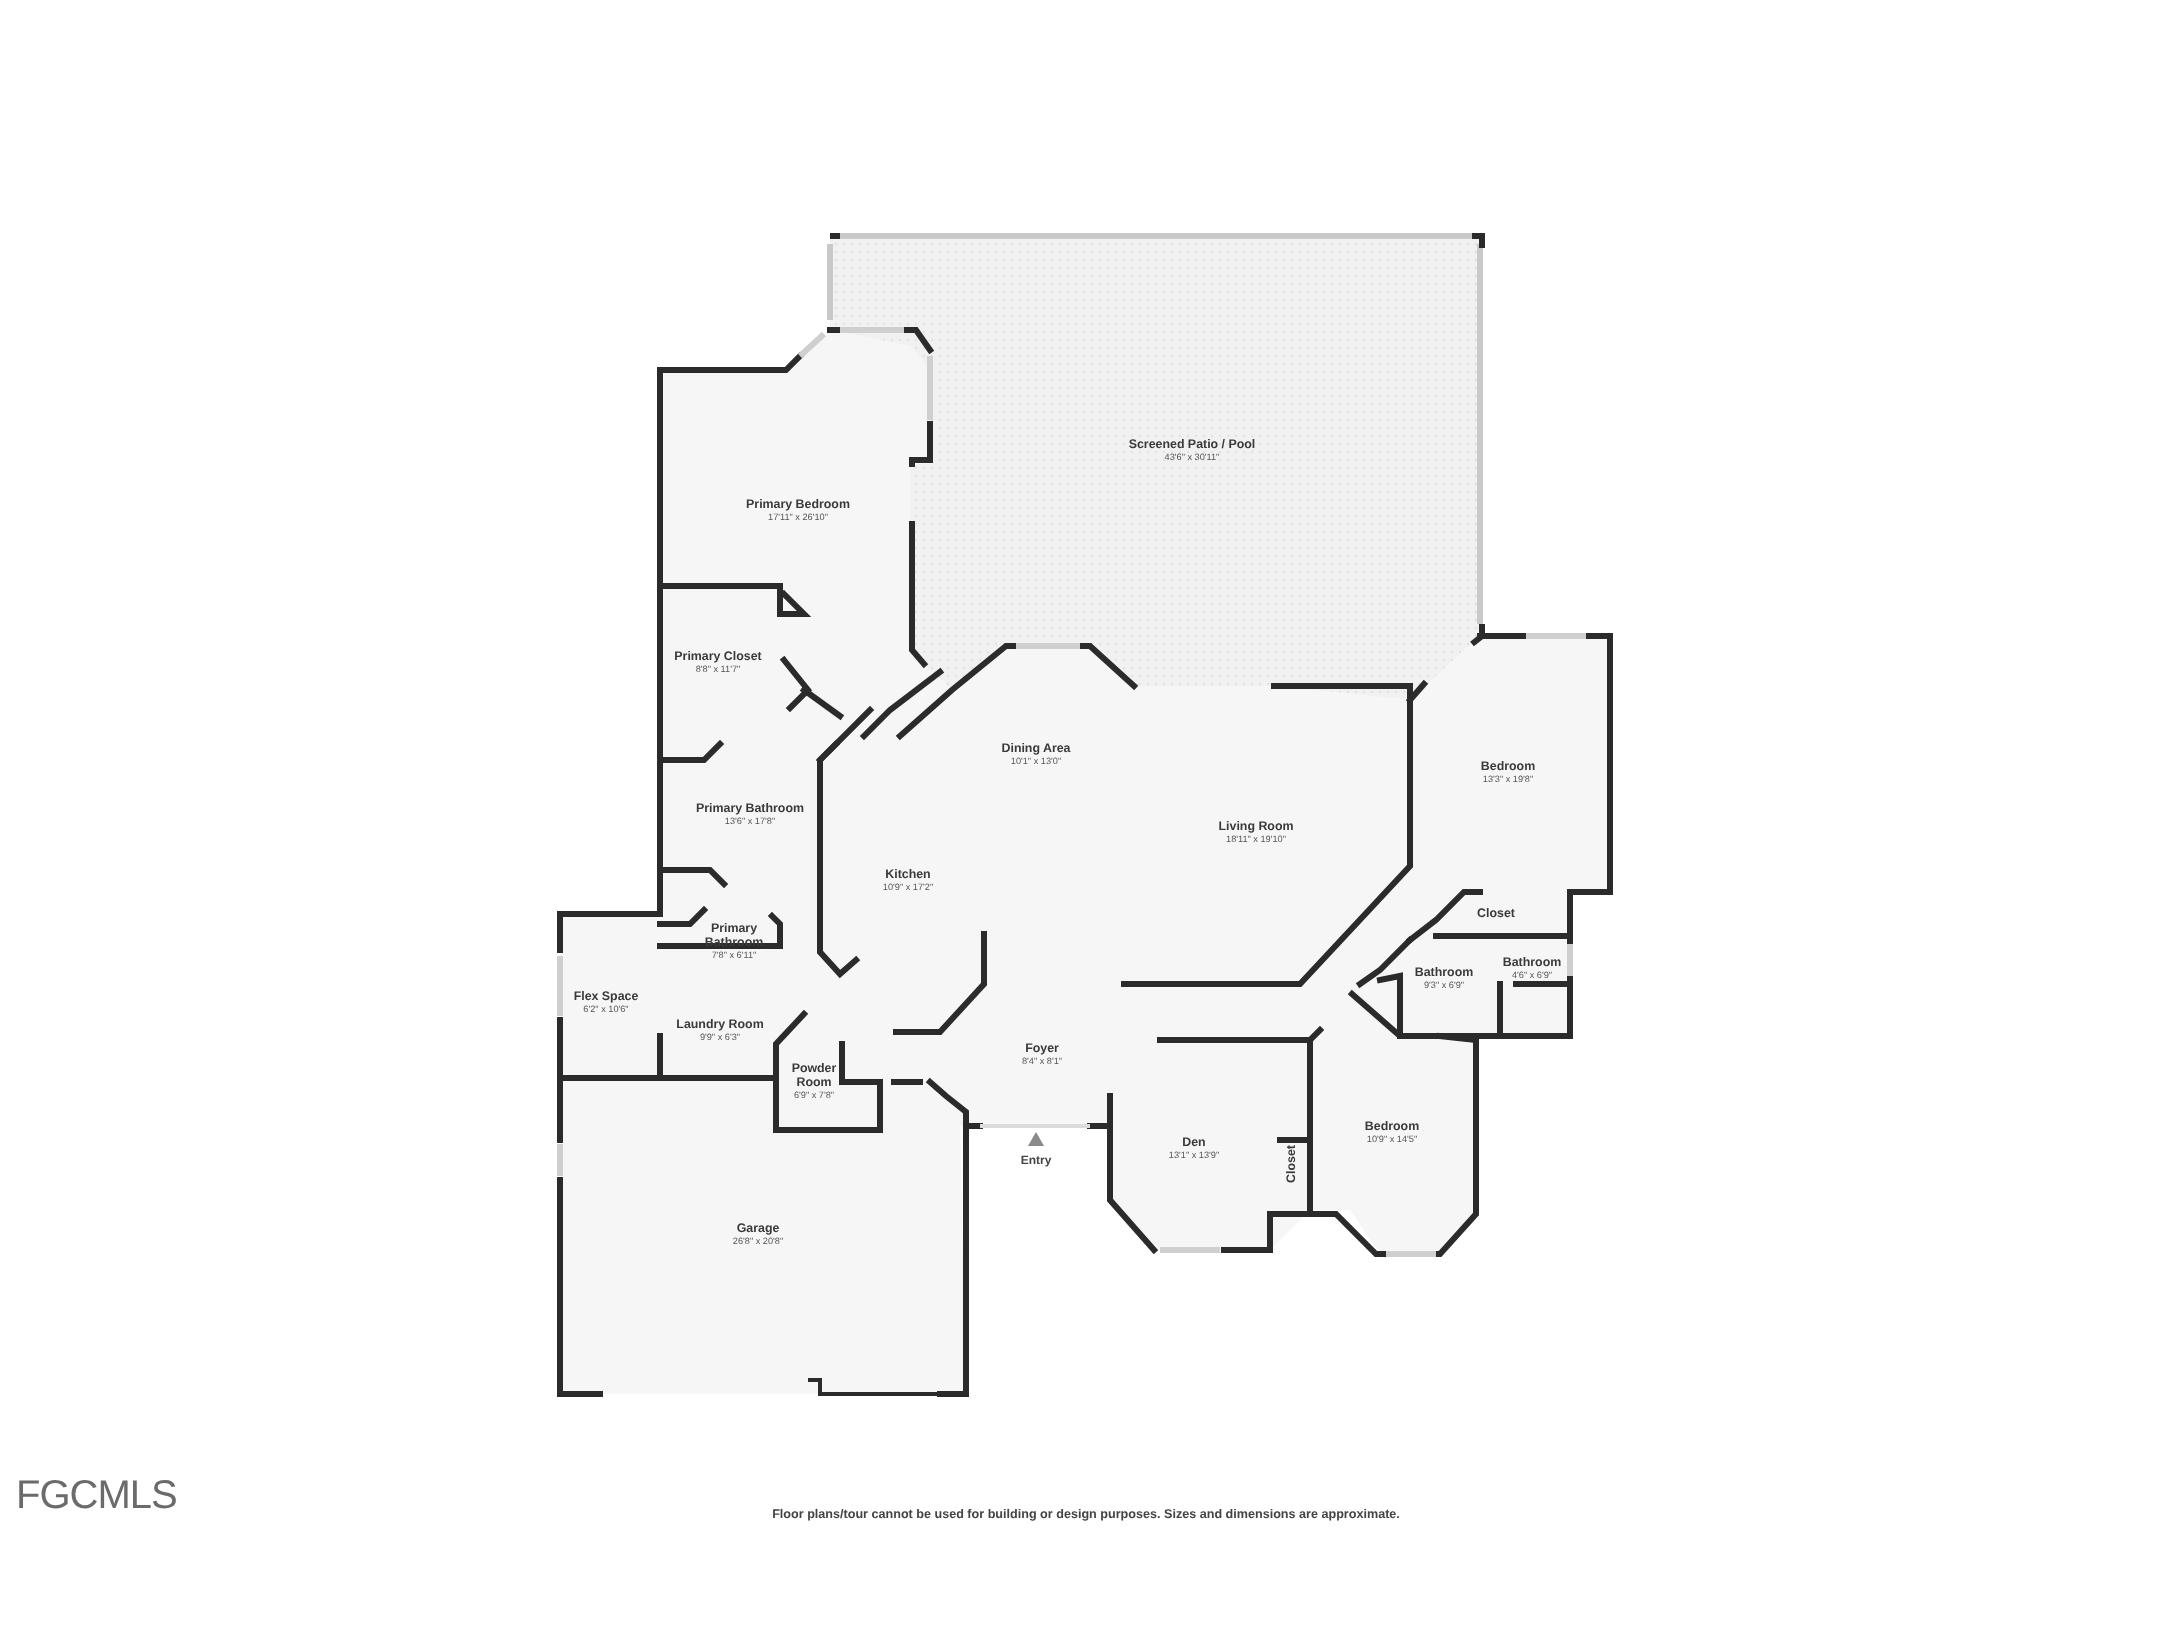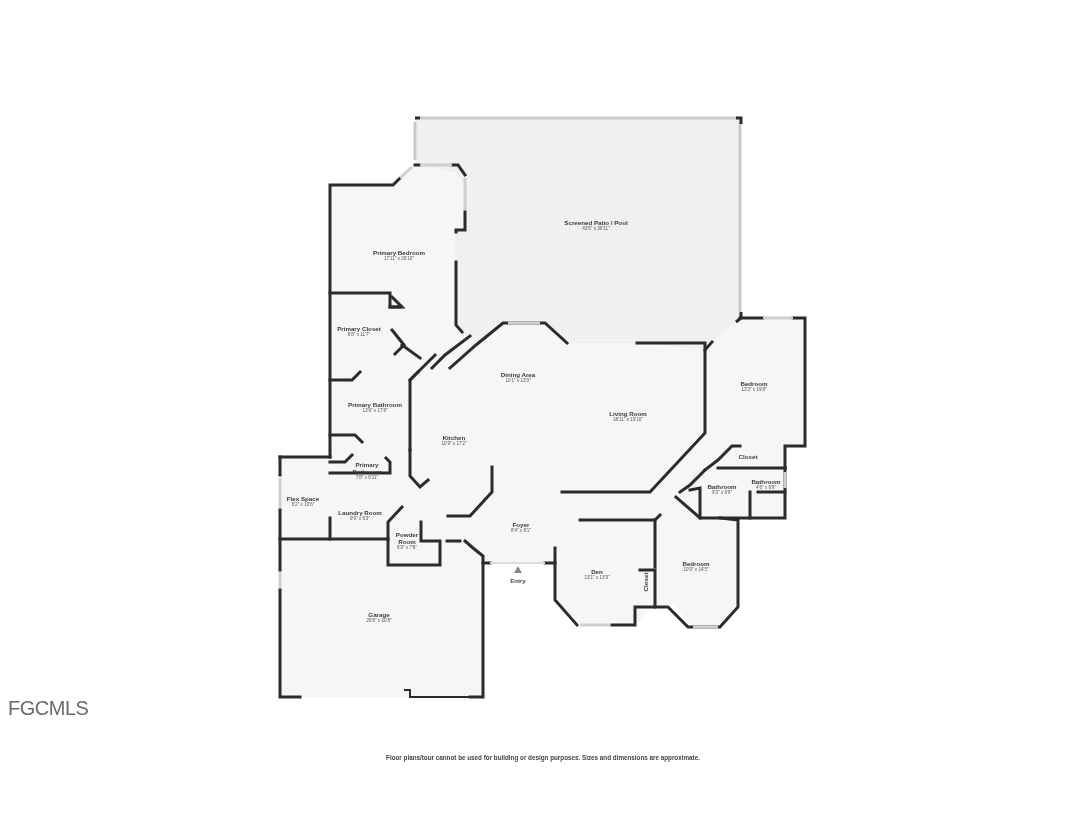--- a/index.html
+++ b/index.html
@@ -3,21 +3,21 @@
 <meta charset="utf-8">
 <style>
   html, body { margin:0; padding:0; background:#ffffff; }
   body { width:1086px; height:814px; position:relative; overflow:hidden; font-family:"Liberation Sans", sans-serif; }
   #plan { position:absolute; left:0; top:0; width:1086px; height:814px; }
   .lbl { position:absolute; transform:translate(-50%,-50%); text-align:center; color:#3a3a3a; white-space:nowrap; line-height:1.15; }
   .lbl .n { font-size:6.2px; font-weight:bold; display:block; }
   .lbl .d { font-size:4.6px; display:block; color:#555; }
   .vert { transform:translate(-50%,-50%) rotate(-90deg); }
   .disclaimer { position:absolute; left:543px; top:754px; transform:translateX(-50%); font-size:6.3px; font-weight:bold; color:#444; white-space:nowrap; }
-  .logo { position:absolute; left:8px; top:697px; font-size:20px; color:#6b6b6b; letter-spacing:-0.5px; font-family:"Liberation Sans", sans-serif; }
+  .logo { position:absolute; left:8px; top:737px; font-size:20px; color:#6b6b6b; letter-spacing:-0.5px; font-family:"Liberation Sans", sans-serif; }
   .entry { position:absolute; left:518px; top:578px; transform:translateX(-50%); font-size:6px; color:#444; font-weight:bold; }
 </style>
 </head>
 <body>
 
 <svg id="plan" viewBox="0 0 1086 814" xmlns="http://www.w3.org/2000/svg">
   <defs>
     <pattern id="tile" width="4" height="4" patternUnits="userSpaceOnUse">
       <rect width="4" height="4" fill="#f1f1f1"></rect>
       <circle cx="2" cy="2" r="0.6" fill="#e2e2e2"></circle>

